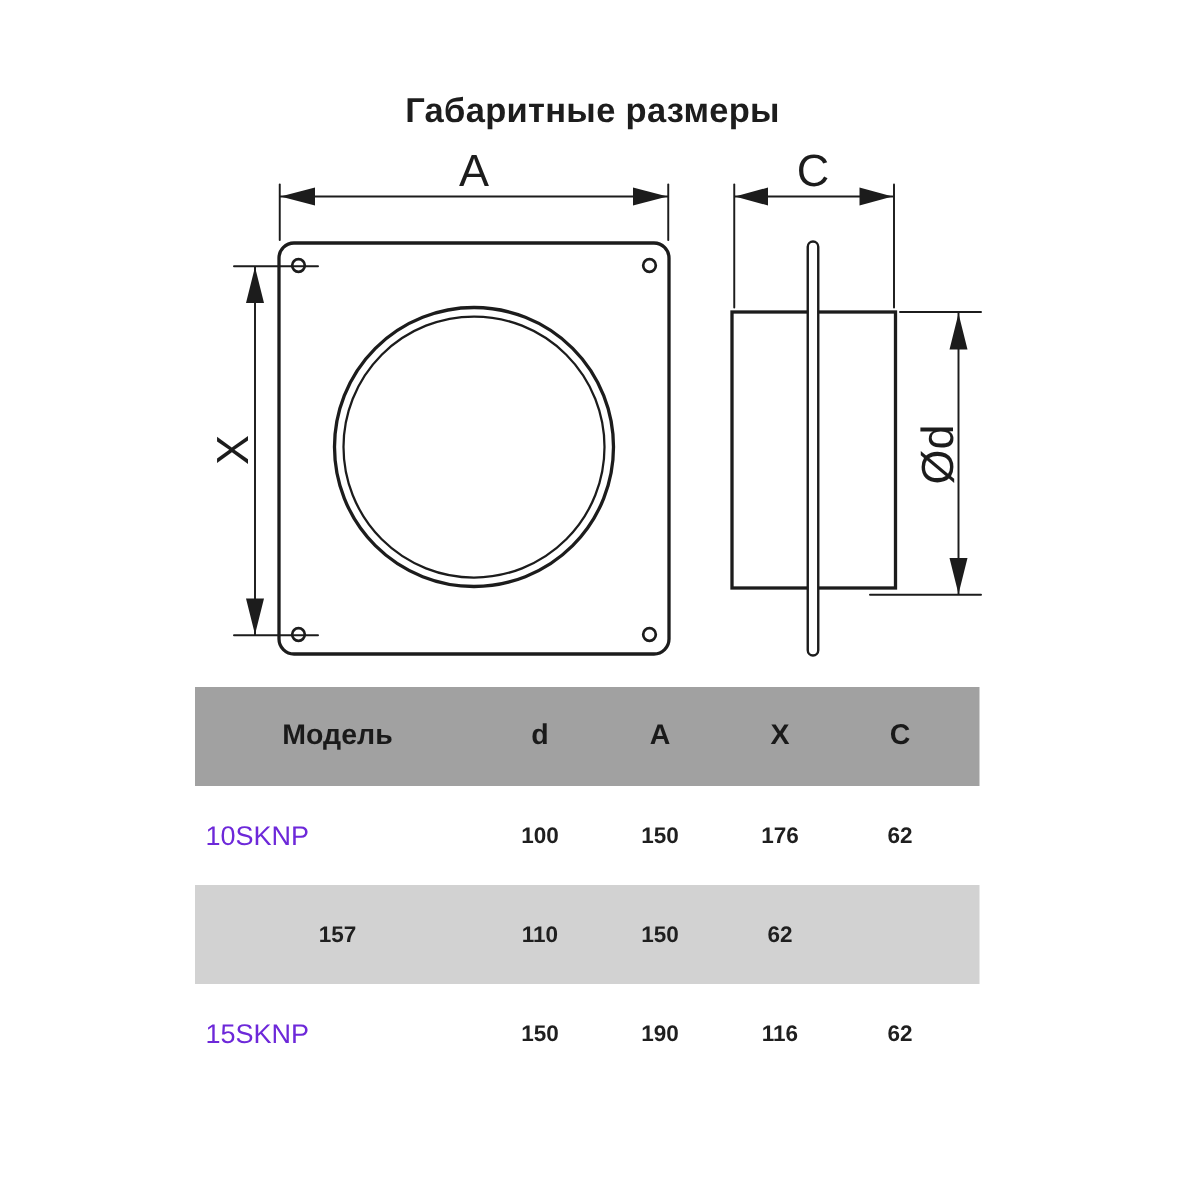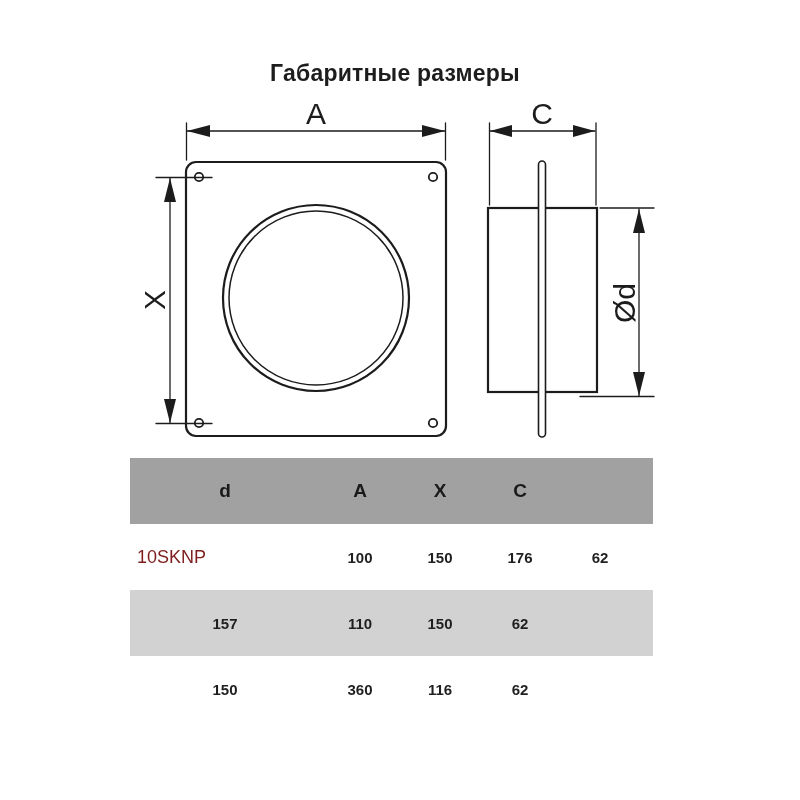--- a/index.html
+++ b/index.html
@@ -35,21 +35,21 @@
   }
   .t-head{background:#a1a1a1;}
   .t-row.alt{background:#d2d2d2;}
   .th{
     font-size:19px;font-weight:700;color:#1a1a1a;text-align:center;
   }
   .td-num{
     font-size:15px;font-weight:700;color:#1f1f1f;text-align:center;
   }
   .td-model{
-    font-size:18px;font-weight:400;color:#7f1d1d;
+    font-size:18px;font-weight:400;color:#6d28d9;
     text-align:left;padding-left:7px;
   }
 </style>
 </head>
 <body>
 
 <div class="page">
 
   <h1 class="title">Габаритные размеры</h1>
 
@@ -109,20 +109,21 @@
         <line x1="639" y1="209" x2="639" y2="396"></line>
         <polygon points="639,209 633,233 645,233" fill="#1c1c1c" stroke="none"></polygon>
         <polygon points="639,396 633,372 645,372" fill="#1c1c1c" stroke="none"></polygon>
         <text class="dim-label" transform="translate(635 303) rotate(-90)" text-anchor="middle" stroke="none" fill="#1c1c1c">Ød</text>
       </g>
     </g>
   </svg>
 
   <div class="dim-table">
     <div class="t-row t-head">
+      <div class="th">Модель</div>
       <div class="th">d</div>
       <div class="th">A</div>
       <div class="th">X</div>
       <div class="th">C</div>
     </div>
 
     <div class="t-row">
       <div class="td-model">10SKNP</div>
       <div class="td-num">100</div>
       <div class="td-num">150</div>
@@ -131,20 +132,21 @@
     </div>
 
     <div class="t-row alt">
       <div class="td-num">157</div>
       <div class="td-num">110</div>
       <div class="td-num">150</div>
       <div class="td-num">62</div>
     </div>
 
     <div class="t-row">
+      <div class="td-model">15SKNP</div>
       <div class="td-num">150</div>
-      <div class="td-num">360</div>
+      <div class="td-num">190</div>
       <div class="td-num">116</div>
       <div class="td-num">62</div>
     </div>
   </div>
 
 </div>
 
 </body></html>

